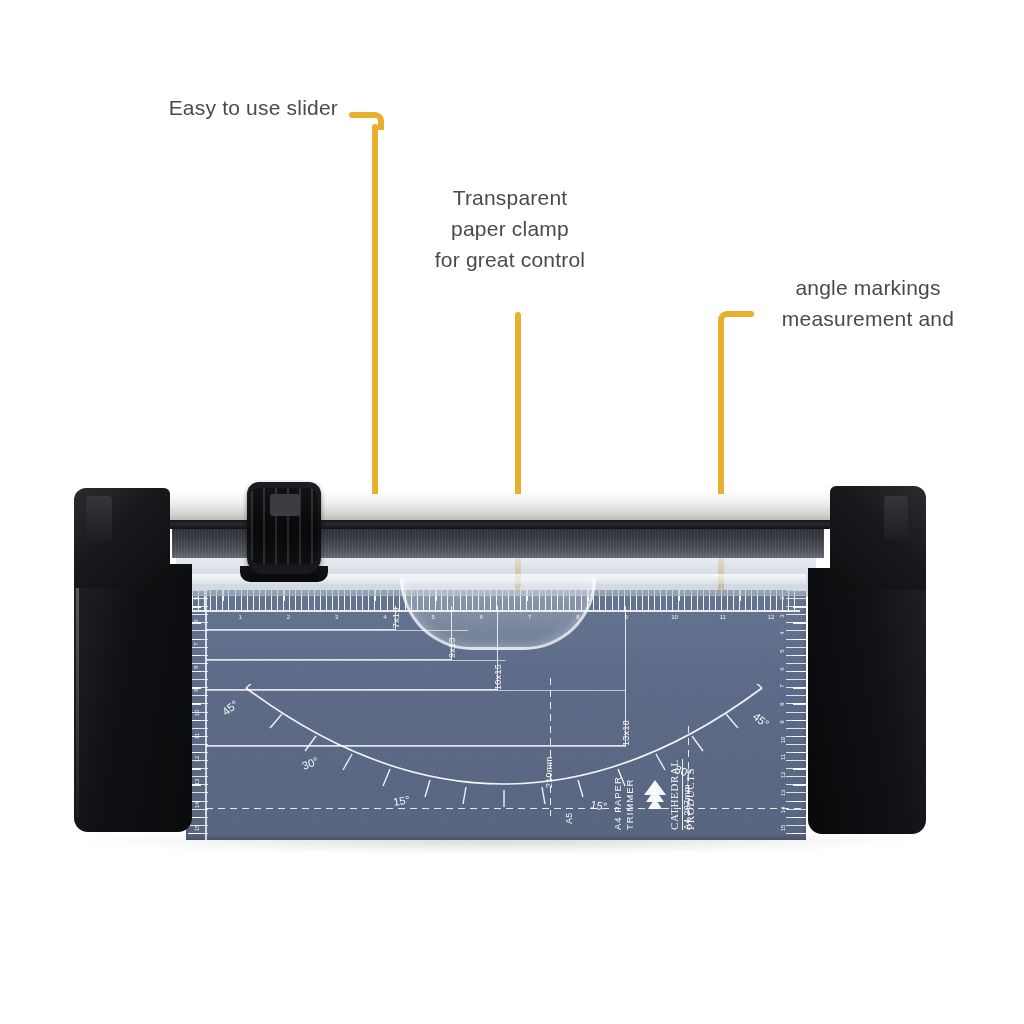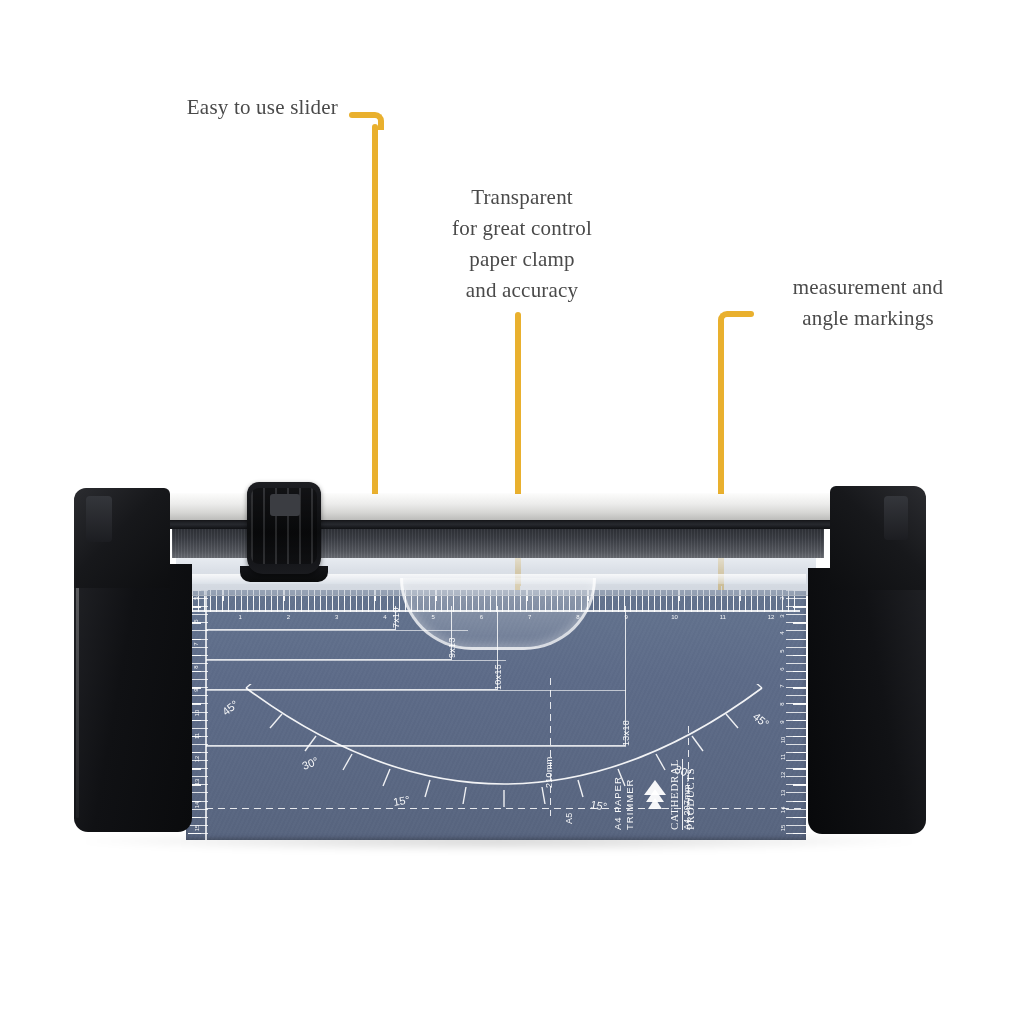--- a/index.html
+++ b/index.html
@@ -5,21 +5,21 @@
   * { margin:0; padding:0; box-sizing:border-box; }
   html,body { width:1024px; height:1024px; background:#ffffff; overflow:hidden; }
   body { font-family:"Liberation Sans", sans-serif; position:relative; }
 
   #stage { position:absolute; left:0; top:0; width:1024px; height:1024px; background:#fff; }
 
   
   .callout-text {
     position:absolute;
     color:#4a4a4a;
-    font-family:Liberation Serif, serif;
+    font-family:Liberation Sans, sans-serif;
     font-size:21px;
     line-height:1.48;
     letter-spacing:0.2px;
     font-weight:400;
     white-space:nowrap;
   }
   .callout-text .ln { display:block; }
   .ta-right  { text-align:right; }
   .ta-center { text-align:center; }
 
@@ -288,35 +288,34 @@
     <span class="ln">Easy to use slider</span>
   </div>
 
   <div class="leader">
     <div class="seg-h" style="left:349px; top:112px; width:24px;"></div>
     <div class="elbow elbow-tr" style="left:366px; top:112px;"></div>
     <div class="seg-v" style="left:372px; top:124px; height:383px;"></div>
   </div>
   <div class="marker" style="left:360px; top:500px;"></div>
 
-  <div class="callout-text ta-center" style="left:408px; top:182px; width:228px;">
+  <div class="callout-text ta-center" style="left:396px; top:182px; width:228px;">
     <span class="ln">Transparent</span>
+    <span class="ln">paper clamp</span>
     <span class="ln">for great control</span>
-    <span class="ln">paper clamp</span>
-    <span class="ln">and accuracy</span>
   </div>
 
   <div class="leader">
     <div class="seg-v" style="left:515px; top:312px; height:286px;"></div>
   </div>
   <div class="marker" style="left:503px; top:590px;"></div>
 
   <div class="callout-text ta-center" style="left:762px; top:272px; width:212px;">
+    <span class="ln">angle markings</span>
     <span class="ln">measurement and</span>
-    <span class="ln">angle markings</span>
   </div>
 
   <div class="leader">
     <div class="elbow elbow-tl" style="left:718px; top:311px;"></div>
     <div class="seg-h" style="left:730px; top:311px; width:24px;"></div>
     <div class="seg-v" style="left:718px; top:323px; height:348px;"></div>
   </div>
   <div class="marker" style="left:706px; top:663px;"></div>
 
   <div id="product" style="left:64px; top:478px; width:880px; height:400px;">

